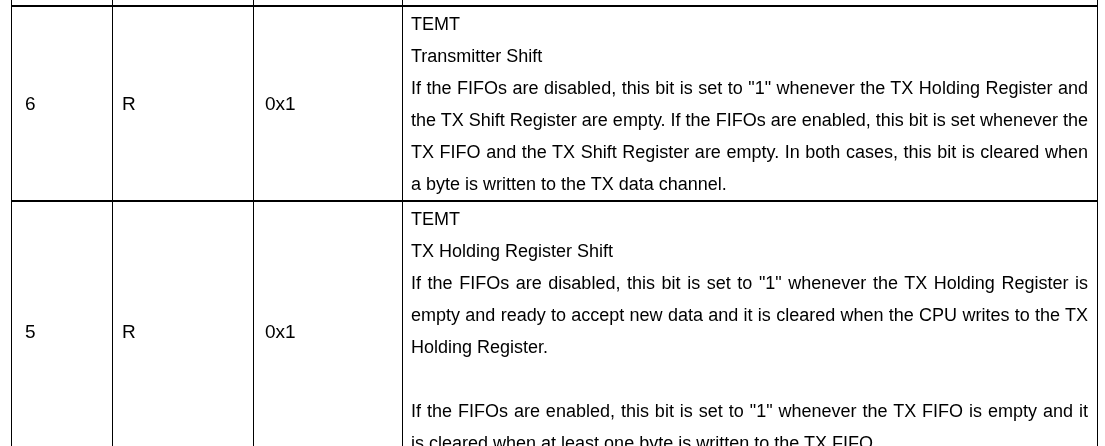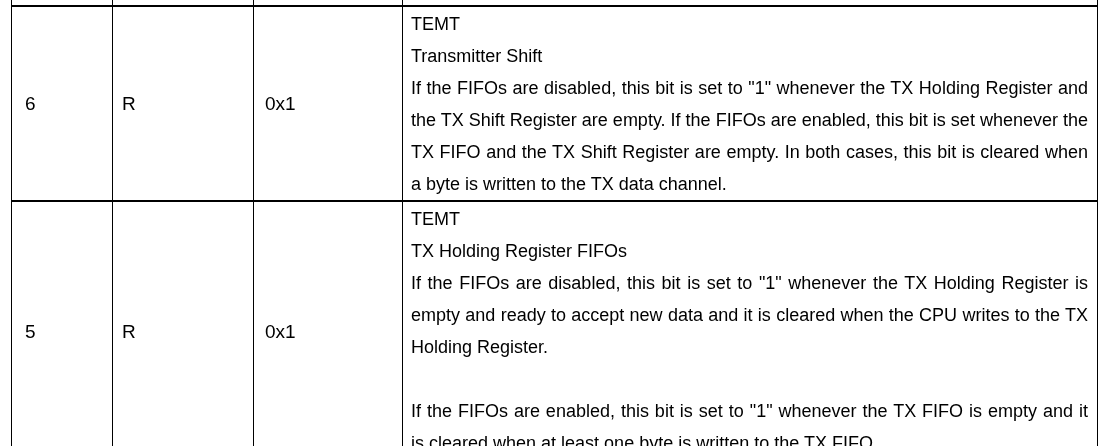--- a/index.html
+++ b/index.html
@@ -105,20 +105,20 @@
           <span>5</span>
         </td>
         <td class="access-cell">
           <span>R</span>
         </td>
         <td class="reset-cell">
           <span>0x1</span>
         </td>
         <td class="desc-cell">
           <p>TEMT</p>
-          <p>TX Holding Register FIFOs</p>
+          <p>TX Holding Register Shift</p>
           <p>If the FIFOs are disabled, this bit is set to "1" whenever the TX Holding Register is empty and ready to accept new data and it is cleared when the CPU writes to the TX Holding Register.</p>
           <p class="para-gap">If the FIFOs are enabled, this bit is set to "1" whenever the TX FIFO is empty and it is cleared when at least one byte is written to the TX FIFO.</p>
         </td>
       </tr>
     </tbody>
   </table>
 </div>
 
 </body></html>

